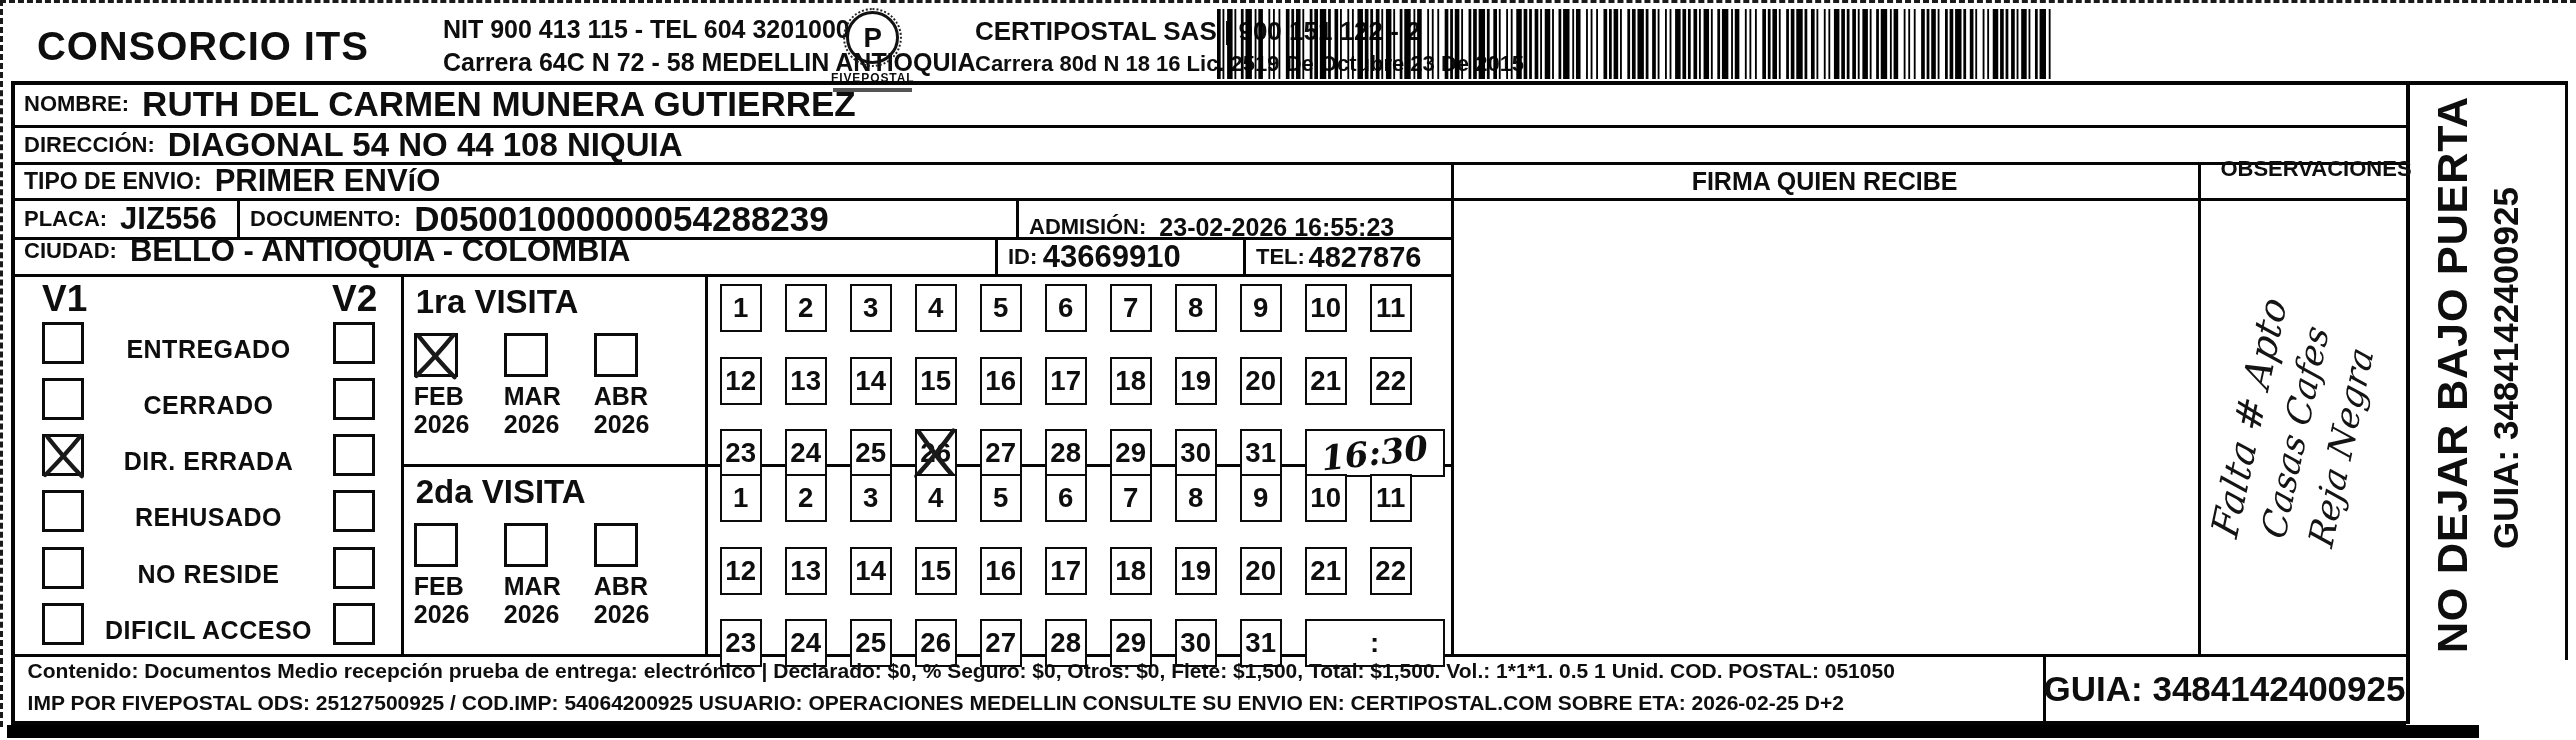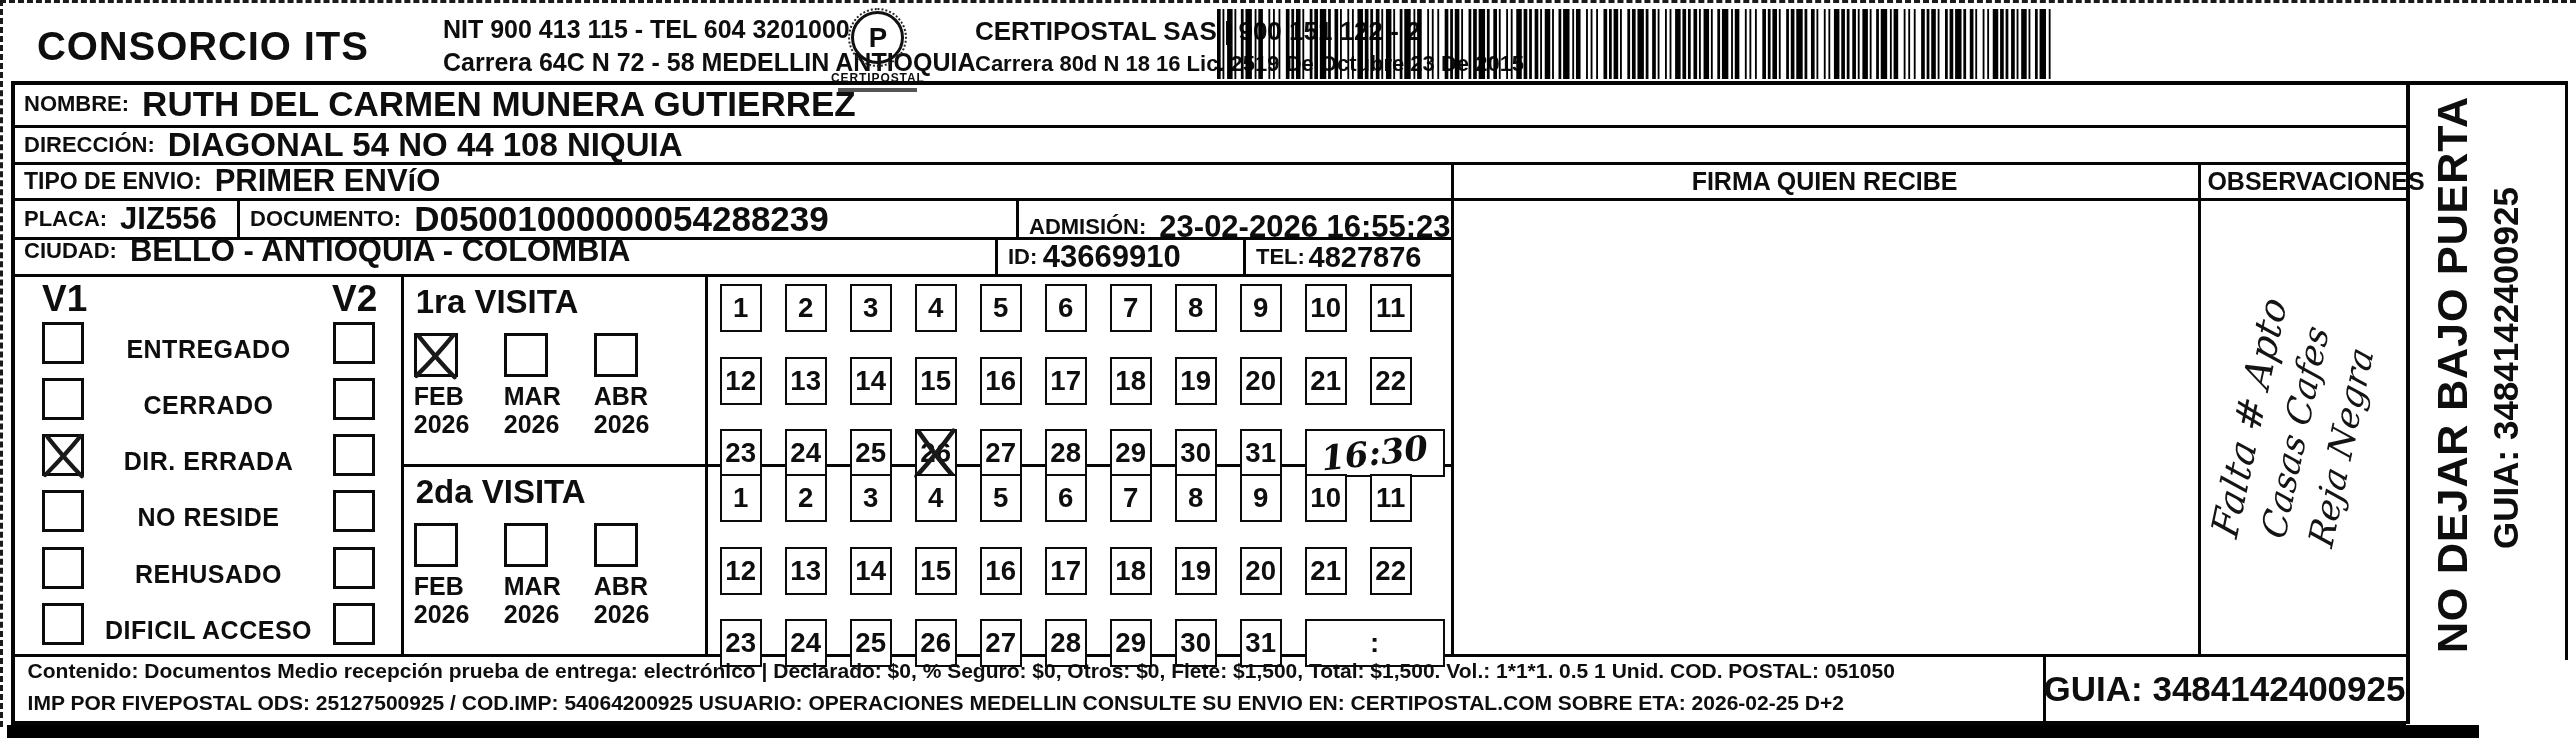--- a/index.html
+++ b/index.html
@@ -71,21 +71,21 @@
 <div class="cut-top"></div>
 <div class="cut-left"></div>
 
 <div class="abs company-name" style="left:37px;top:24px">CONSORCIO ITS</div>
 <div class="abs" style="left:443px;top:13px">
   <div class="hdr-small">NIT 900 413 115 - TEL 604 3201000</div>
   <div class="hdr-small">Carrera 64C N 72 - 58 MEDELLIN ANTIOQUIA</div>
 </div>
 <div class="abs" style="left:831px;top:11px;display:flex;flex-direction:column;align-items:center">
   <div class="logo-circle">P</div>
-  <div class="logo-word">CERTIPOSTAL</div>
+  <div class="logo-word">FIVEPOSTAL</div>
   <div class="logo-tag"></div>
 </div>
 <div class="abs" style="left:975px;top:14.7px">
   <div class="hdr-small" style="font-size:26px">CERTIPOSTAL SAS | 900 151 122 - 2</div>
   <div class="hdr-smaller">Carrera 80d N 18 16  Lic. 2519 De Octubre 23 De 2015</div>
 </div>
 <div class="barcode"><svg id="barcode-svg" preserveAspectRatio="none" viewBox="0 0 915 76">
       <rect x="0" y="0" width="4" height="76"></rect>
       <rect x="6" y="0" width="2" height="76"></rect>
       <rect x="11" y="0" width="6" height="76"></rect>
@@ -263,37 +263,37 @@
 <div class="frow" style="left:11px;top:201px;width:226px;height:36px">
   <span class="flabel">PLACA:</span>
   <span class="fvalue" style="font-size:31px">JIZ556</span>
 </div>
 <div class="frow" style="left:237px;top:201px;width:779px;height:36px">
   <span class="flabel">DOCUMENTO:</span>
   <span class="fvalue" style="font-size:35px">D05001000000054288239</span>
 </div>
 <div class="frow" style="left:1016px;top:201px;width:435px;height:52px">
   <span class="flabel">ADMISIÓN:</span>
-  <span class="fvalue" style="font-size:31px">23-02-2026 16:55:23</span>
+  <span class="fvalue" style="font-size:25px">23-02-2026 16:55:23</span>
 </div>
 <div class="frow" style="left:11px;top:240px;width:984px;height:22px">
   <span class="flabel">CIUDAD:</span>
   <span class="fvalue" style="font-size:31px">BELLO - ANTIOQUIA - COLOMBIA</span>
 </div>
 <div class="frow" style="left:995px;top:240px;width:248px;height:34px;gap:5.5px">
   <span class="flabel">ID:</span>
   <span class="fvalue" style="font-size:31px">43669910</span>
 </div>
 <div class="frow" style="left:1243px;top:240px;width:208px;height:34px;gap:3.7px">
   <span class="flabel">TEL:</span>
   <span class="fvalue" style="font-size:29px">4827876</span>
 </div>
 
 <div class="colhead" style="left:1451px;top:164px;width:747px;height:34px;font-size:25px">FIRMA QUIEN RECIBE</div>
-<div class="colhead" style="left:2198px;top:164px;width:236px;height:34px;font-size:25px">OBSERVACIONES</div>
+<div class="colhead" style="left:2198px;top:152px;width:236px;height:34px;font-size:22px">OBSERVACIONES</div>
 
 <div class="status-panel">
   <div class="vhead" style="left:31px">V1</div>
   <div class="vhead" style="left:321px">V2</div>
   <div class="status-rows" id="status-rows">
       <div class="status-row">
         <span class="cbx"></span>
         <span class="status-label">ENTREGADO</span>
         <span class="cbx"></span>
       </div>
@@ -307,26 +307,26 @@
           <svg class="xmark" viewBox="0 0 40 40" preserveAspectRatio="none">
             <path d="M7 5 C15 15,26 28,35 37"></path>
             <path d="M34 4 C26 14,13 28,5 36"></path>
           </svg>
         </span>
         <span class="status-label">DIR. ERRADA</span>
         <span class="cbx"></span>
       </div>
       <div class="status-row">
         <span class="cbx"></span>
+        <span class="status-label">REHUSADO</span>
+        <span class="cbx"></span>
+      </div>
+      <div class="status-row">
+        <span class="cbx"></span>
         <span class="status-label">NO RESIDE</span>
-        <span class="cbx"></span>
-      </div>
-      <div class="status-row">
-        <span class="cbx"></span>
-        <span class="status-label">REHUSADO</span>
         <span class="cbx"></span>
       </div>
       <div class="status-row">
         <span class="cbx"></span>
         <span class="status-label">DIFICIL ACCESO</span>
         <span class="cbx"></span>
       </div>
     </div>
 </div>
 

